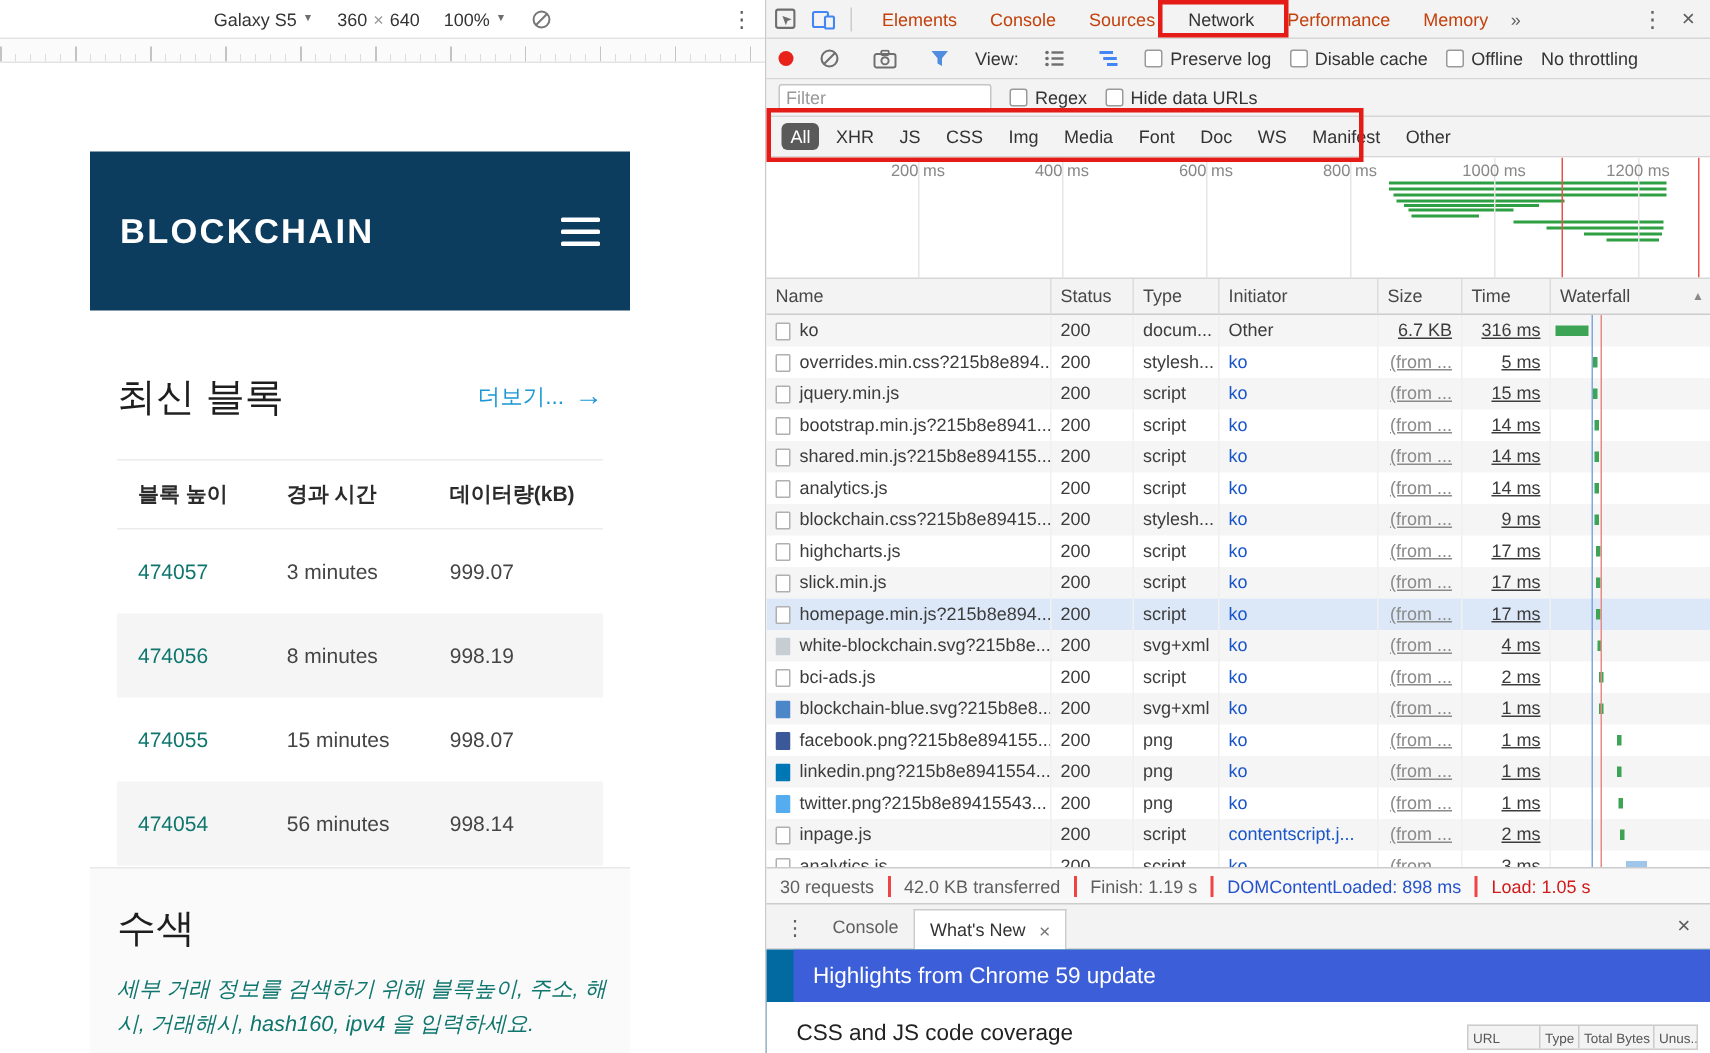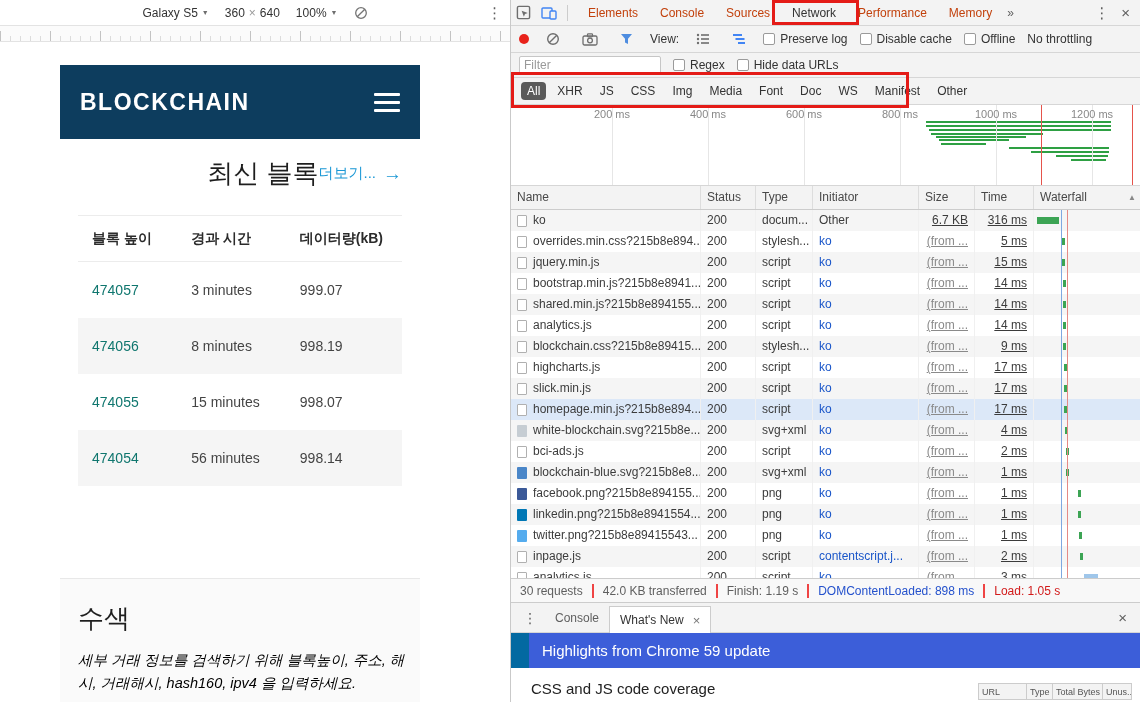--- a/index.html
+++ b/index.html
@@ -14,42 +14,42 @@
   .dim-x { color: #9a9a9a; }
   .dots-v { position: absolute; right: 8px; top: 4px; font-size: 15px; color: #5f5f5f; cursor: pointer; }
   .ruler { height: 16px; background: #fbfbfb; border-bottom: 1px solid #e3e3e3; position: relative; overflow: hidden; }
   .ruler::before { content: ""; position: absolute; left: 0; right: 0; bottom: 0; height: 5px;
     background-image: repeating-linear-gradient(to right, #dcdcdc 0 1px, transparent 1px 10px); }
   .ruler::after { content: ""; position: absolute; left: 0; right: 0; bottom: 0; height: 10px;
     background-image: repeating-linear-gradient(to right, #c3c3c3 0 1px, transparent 1px 50px); }
   .device-area { position: absolute; left: 0; top: 43px; right: 0; bottom: 0; background: #fff; }
   .viewport { position: absolute; left: 60px; top: 22px; width: 360px; height: 637px; background: #fff; overflow: hidden; }
 
-  .site-header { height: 74px; background: #0d3d5e; display: flex; align-items: center; justify-content: space-between; padding: 0 20px; }
+  .site-header { height: 106px; background: #0d3d5e; display: flex; align-items: center; justify-content: space-between; padding: 0 20px; margin-top: 36px; }
   .logo { color: #fff; font-size: 23px; font-weight: bold; letter-spacing: 1.5px; }
   .hamburger { width: 26px; display: flex; flex-direction: column; gap: 5px; cursor: pointer; }
   .hamburger span { display: block; height: 3px; background: #fff; border-radius: 1px; }
 
   .section-blocks { padding: 0 18px; }
-  .blocks-head { display: flex; justify-content: flex-end; align-items: center; margin-top: 17px; }
+  .blocks-head { display: flex; justify-content: space-between; align-items: center; margin-top: 40px; }
   .blocks-title { font-size: 26px; color: #1e1e1e; font-weight: 500; }
   .more-link { color: #1b98d5; font-size: 15px; display: flex; align-items: center; gap: 7px; cursor: pointer; }
   .more-arrow { font-size: 19px; }
   .blocks-table { margin-top: 24px; font-size: 14px; }
   .blk-hrow { display: grid; grid-template-columns: 30% 36% 34%; height: 47px; align-items: center; font-weight: bold; color: #2b2b2b; border-top: 1px solid #ececec; border-bottom: 1px solid #ececec; }
   .blk-row { display: grid; grid-template-columns: 30% 36% 34%; height: 56px; align-items: center; color: #444; }
   .blk-row.stripe { background: #f5f5f5; }
   .bc.c1 { padding-left: 14px; }
   .bc.c2 { padding-left: 16px; }
   .bc.c3 { padding-left: 8px; }
   .blue-num { color: #0f766e; cursor: pointer; }
 
   .section-search { position: absolute; left: 0; right: 0; top: 513px; height: 130px; background: #fafafa; border-top: 1px solid #e8e8e8; padding: 22px 18px 0 18px; }
   .search-title { font-size: 26px; color: #1e1e1e; font-weight: 500; }
-  .search-desc { margin-top: 13px; font-style: italic; color: #000000; font-size: 14.5px; line-height: 1.6; width: 332px; }
+  .search-desc { margin-top: 13px; font-style: italic; color: #0f766e; font-size: 14.5px; line-height: 1.6; width: 332px; }
 
   
   .devtools { position: absolute; left: 510px; top: 0; width: 630px; height: 702px; border-left: 1px solid #c9c9c9; background: #fff; }
 
   .dt-toolbar { position: absolute; top: 0; left: 0; right: 0; height: 26px; background: #f3f3f3; border-bottom: 1px solid #d6d6d6; display: flex; align-items: center; }
   .icon-btn { display: flex; align-items: center; justify-content: center; padding: 0 5px; cursor: pointer; }
   .tb-sep { width: 1px; height: 16px; background: #ccc; margin: 0 5px; }
   .dt-tabs { display: flex; margin-left: 4px; height: 100%; }
   .dt-tab { padding: 0 11px; line-height: 26px; color: #c2410c; cursor: pointer; position: relative; }
   .dt-tab.active { color: #333; }

